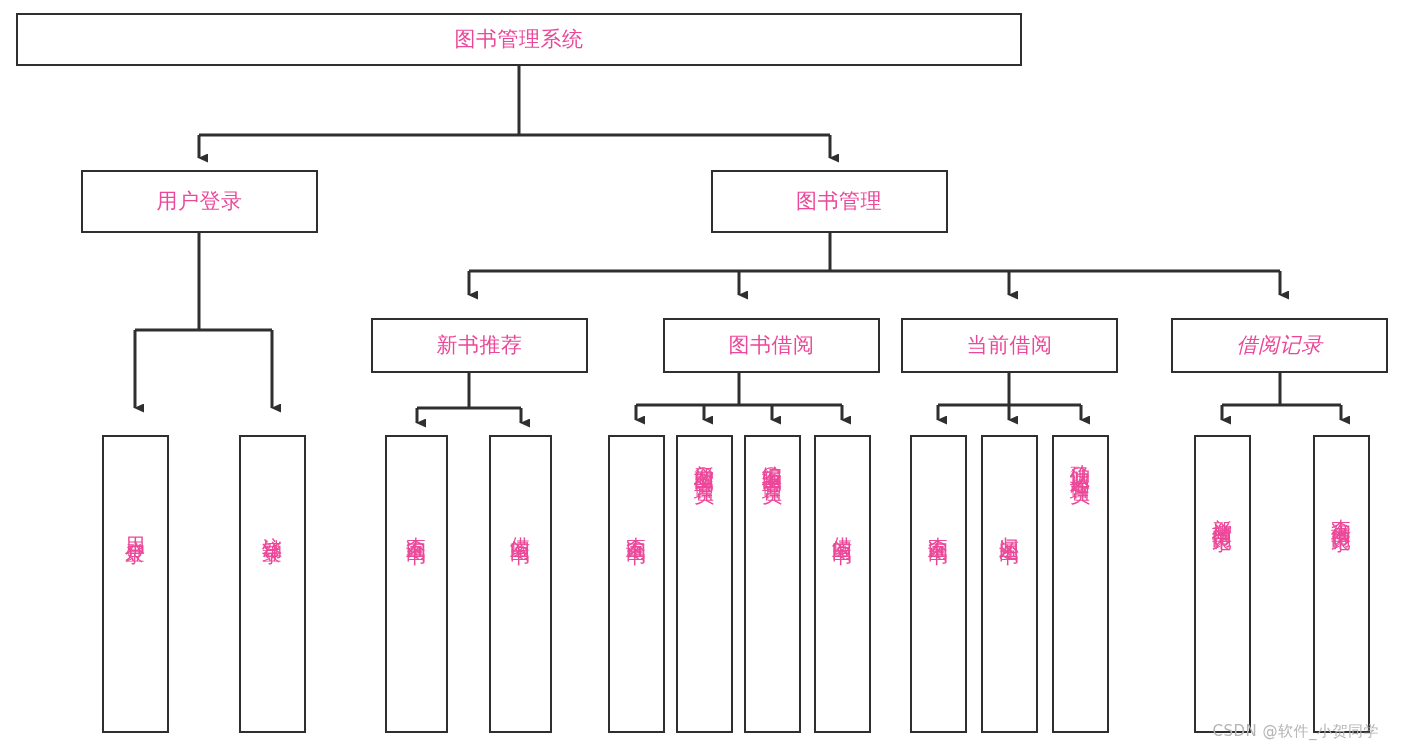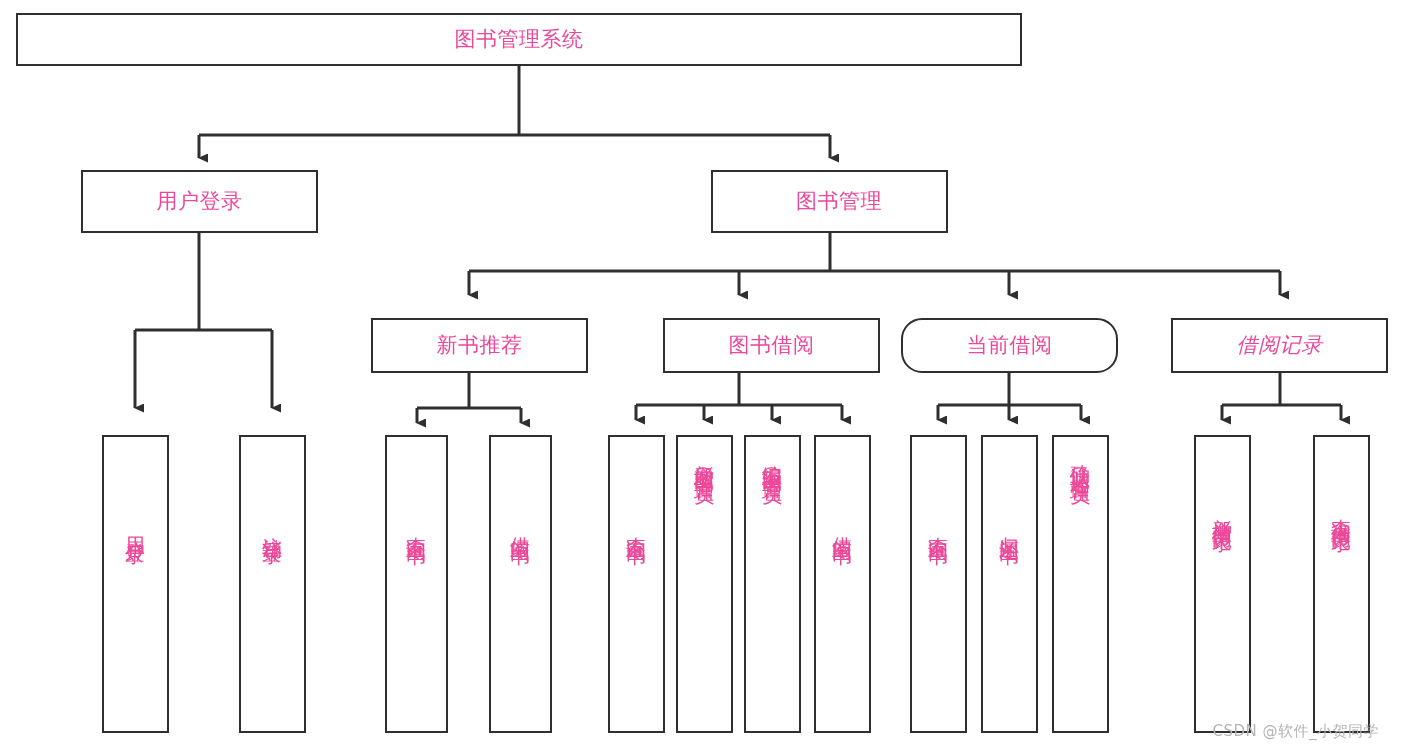--- a/index.html
+++ b/index.html
@@ -143,21 +143,21 @@
   <div class="node-box" style="left:711px; top:170px; width:237px; height:63px;padding-left:19px;">
     <span class="node-label">图书管理</span>
   </div>
 
   <div class="node-box" style="left:361px; top:318px; width:217px; height:55px;margin-left:10px;">
     <span class="node-label">新书推荐</span>
   </div>
   <div class="node-box" style="left:631px; top:318px; width:217px; height:55px;margin-left:32px;">
     <span class="node-label">图书借阅</span>
   </div>
-  <div class="node-box" style="left:901px; top:318px; width:217px; height:55px;border-radius:21px;">
+  <div class="node-box" style="left:901px; top:318px; width:217px; height:55px;">
     <span class="node-label">当前借阅</span>
   </div>
   <div class="node-box" style="left:1171px; top:318px; width:217px; height:55px;font-style:italic;">
     <span class="node-label">借阅记录</span>
   </div>
 
   <div class="node-box vertical mid" style="left:102px; top:435px; width:67px; height:298px;">
     <span class="node-label">用户登录</span>
   </div>
   <div class="node-box vertical mid" style="left:239px; top:435px; width:67px; height:298px;">

